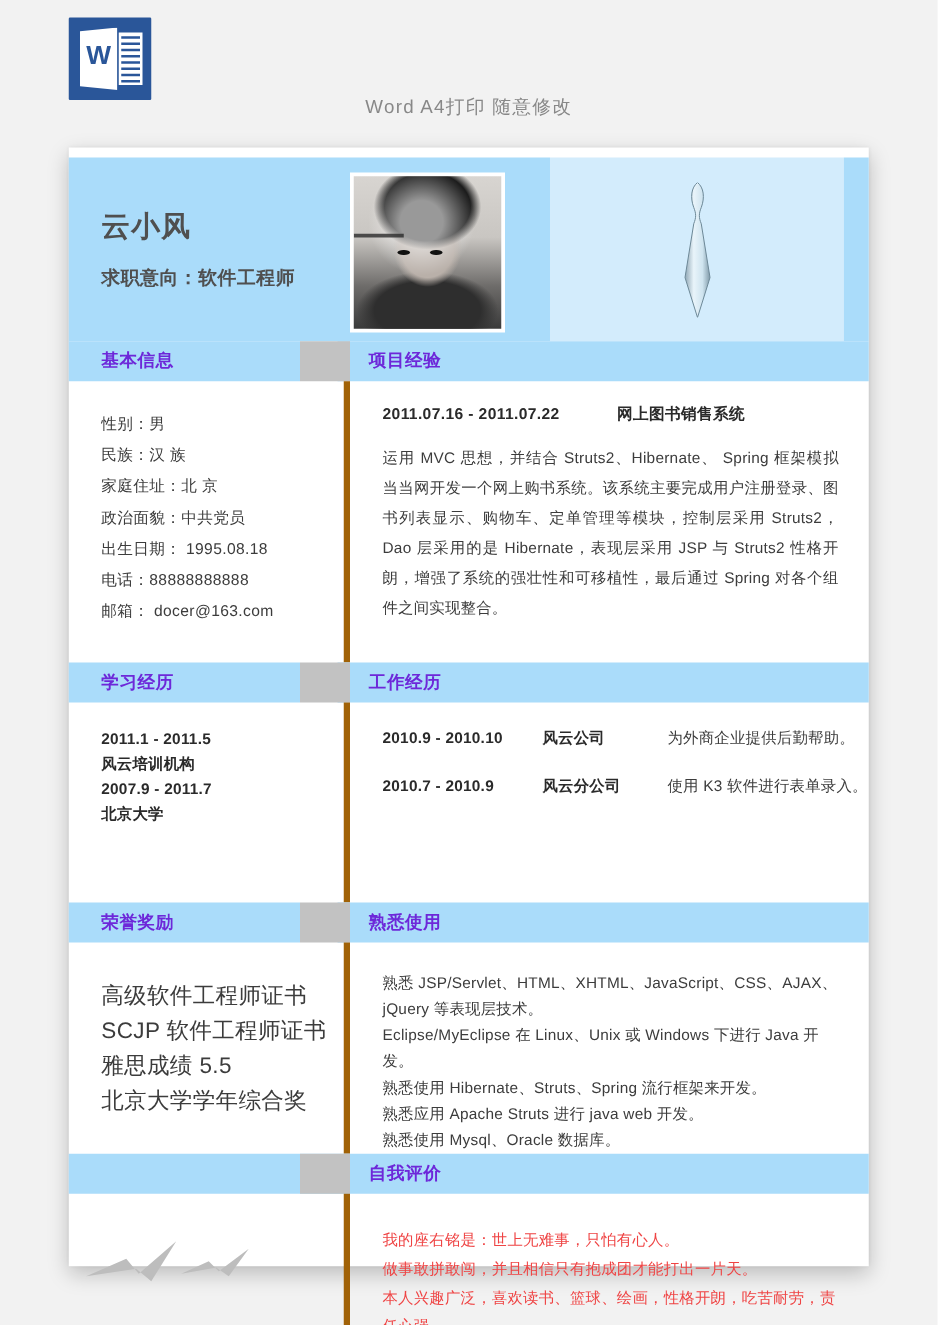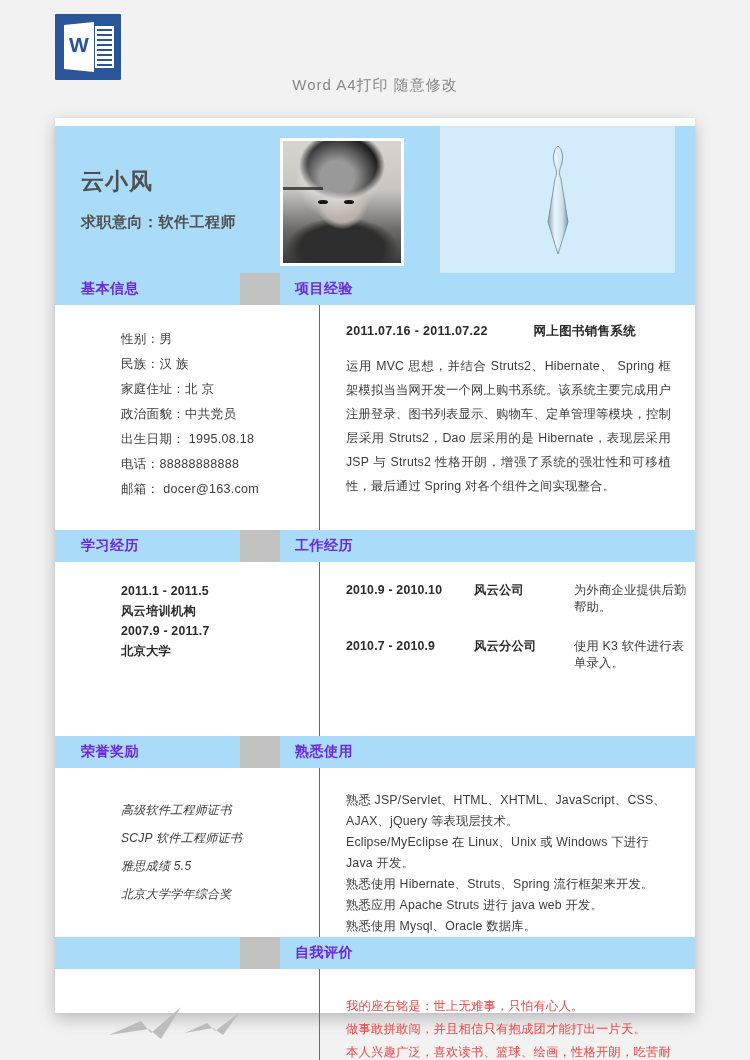--- a/index.html
+++ b/index.html
@@ -217,22 +217,21 @@
   
   .cols {
     position: relative;
     width: 640px;
     display: flex;
   }
   .col-left {
     width: 225px;
     flex: 0 0 225px;
     box-sizing: border-box;
-    border-right: 1px solid #a16207;
-    margin-left: 40px;
+    border-right: 5px solid #a16207;
   }
   .col-right {
     flex: 1 1 auto;
     box-sizing: border-box;
   }
 
   .info-list {
     margin: 0;
     padding: 22px 0 0 26px;
     list-style: none;
@@ -298,25 +297,24 @@
     color: #3c3c3c;
     letter-spacing: 0.2px;
   }
 
   .honor-list {
     margin: 0;
     padding: 28px 0 0 26px;
     list-style: none;
   }
   .honor-list li {
-    font-size: 12px;
+    font-size: 18px;
     color: #3c3c3c;
     line-height: 28px;
     letter-spacing: 0.3px;
-    font-style: italic;
   }
 
   .skill-list {
     margin: 0;
     padding: 22px 20px 0 26px;
     list-style: none;
   }
   .skill-list li {
     font-size: 12.3px;
     color: #3c3c3c;

